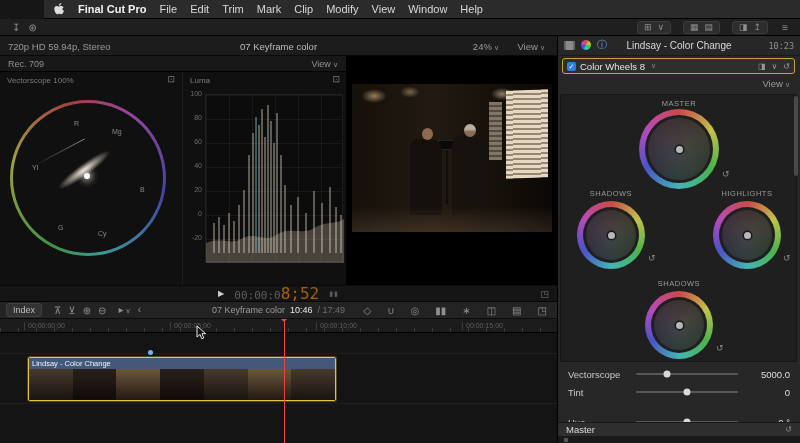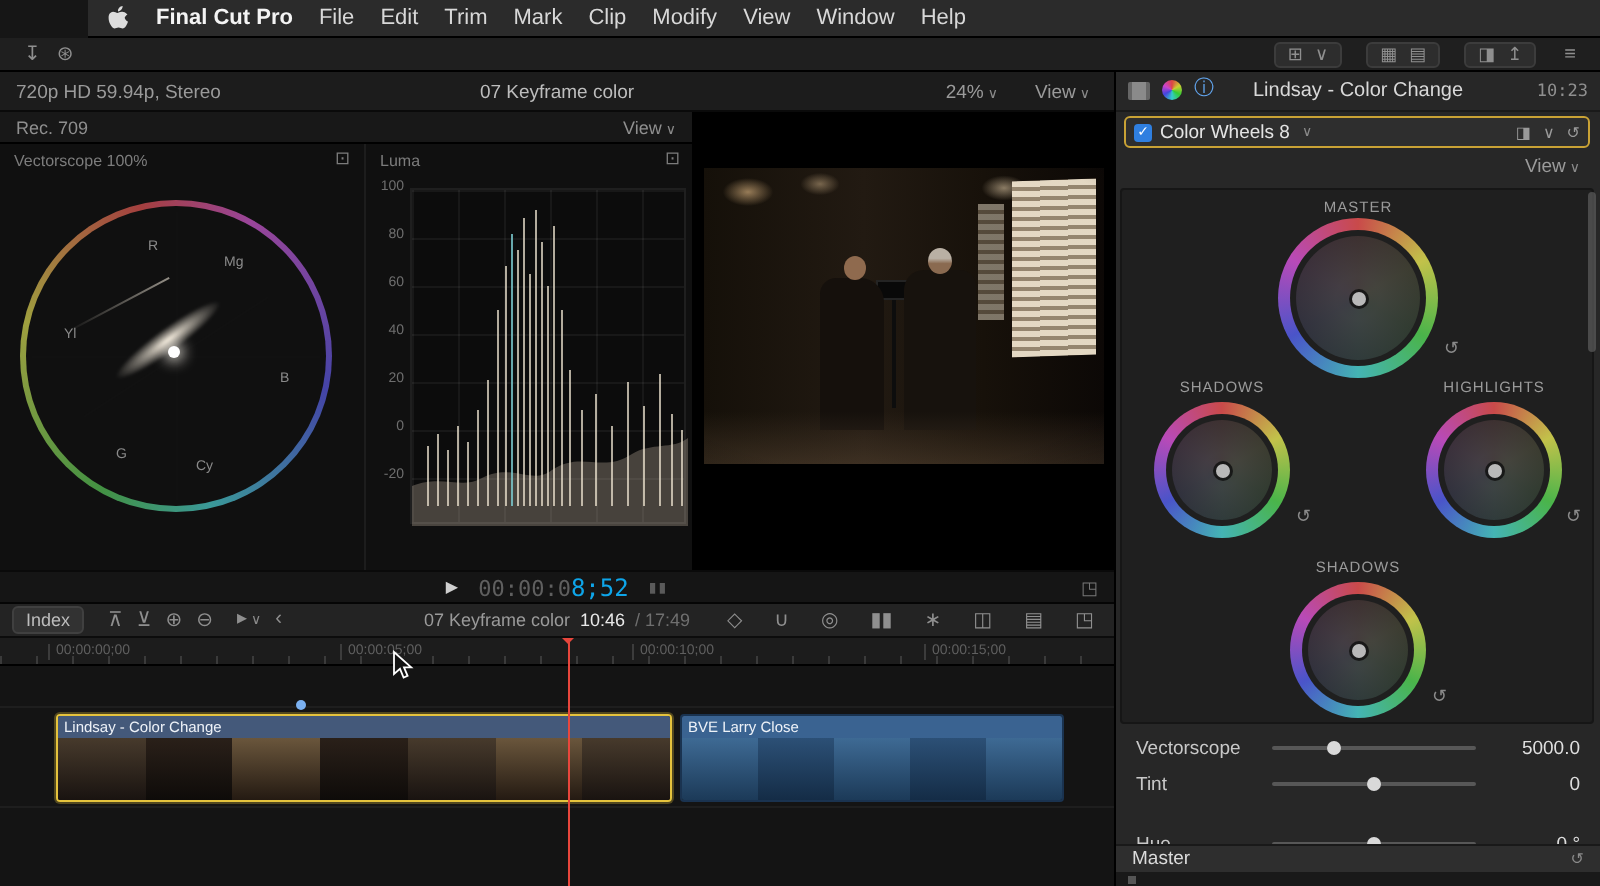--- a/index.html
+++ b/index.html
@@ -68,21 +68,21 @@
   .v-cam{position:absolute;left:86px;top:56px;width:18px;height:10px;background:#090909;border:1px solid #242424;}
   .v-tripod{position:absolute;left:94px;top:66px;width:2px;height:54px;background:#0d0d0d;}
   .v-floor{position:absolute;left:0;bottom:0;width:100%;height:26px;background:linear-gradient(180deg,rgba(120,95,70,0),rgba(120,95,70,.32));}
   .v-vig{position:absolute;inset:0;background:radial-gradient(120% 100% at 45% 45%,transparent 58%,rgba(0,0,0,.55));}
 
   
   .transport{position:absolute;left:0;top:285px;width:557px;height:16px;background:#151515;border-top:1px solid #0a0a0a;display:flex;align-items:center;justify-content:center;gap:10px;}
   .tr-play{font-size:8px;color:#cfcfcf;}
   .tc{font-family:"DejaVu Sans Mono",monospace;font-size:11px;}
   .tc .dim{color:#5f5f5f;}
-  .tc .cur{color:#0ea5e9;font-size:12px;margin-top:37px;}
+  .tc .cur{color:#a16207;font-size:16px;margin-top:37px;}
   .tr-bars{font-size:7px;color:#5a5a5a;letter-spacing:1px;}
   .tr-fs{position:absolute;right:8px;top:3px;font-size:9px;color:#777;}
 
   
   .tltoolbar{position:absolute;left:0;top:301px;width:557px;height:18px;background:#232323;border-top:1px solid #050505;border-bottom:1px solid #0c0c0c;display:flex;align-items:center;padding:0 6px;}
   .tl-index{font-size:9px;color:#bdbdbd;background:#323232;border:1px solid #404040;border-radius:3px;padding:1px 6px;}
   .tl-ics{display:flex;gap:7px;margin-left:12px;}
   .tl-ics .tbi{padding:0;}
   .tl-center{position:absolute;left:50%;transform:translateX(-50%);font-size:9px;color:#9a9a9a;display:flex;gap:5px;white-space:nowrap;}
   .tl-center .cur{color:#e9e9e9;}
@@ -356,30 +356,20 @@
       <div class="thumbs">
         <i></i>
           <i></i>
           <i></i>
           <i></i>
           <i></i>
           <i></i>
           <i></i>
       </div>
     </div>
-    <div class="clip clip2">
-      <div class="clip-name">BVE Larry Close</div>
-      <div class="thumbs">
-        <i></i>
-          <i></i>
-          <i></i>
-          <i></i>
-          <i></i>
-      </div>
-    </div>
   </div>
 
   <div class="playhead"></div>
 
   <span class="cursor">
     <svg width="11" height="15" viewBox="0 0 11 15">
         <path d="M1,1 L1,12 L4,9.4 L5.8,13.8 L7.8,12.9 L6,8.7 L9.6,8.7 Z" fill="#111" stroke="#fff" stroke-width="0.9"></path>
       </svg>
   </span>
 

